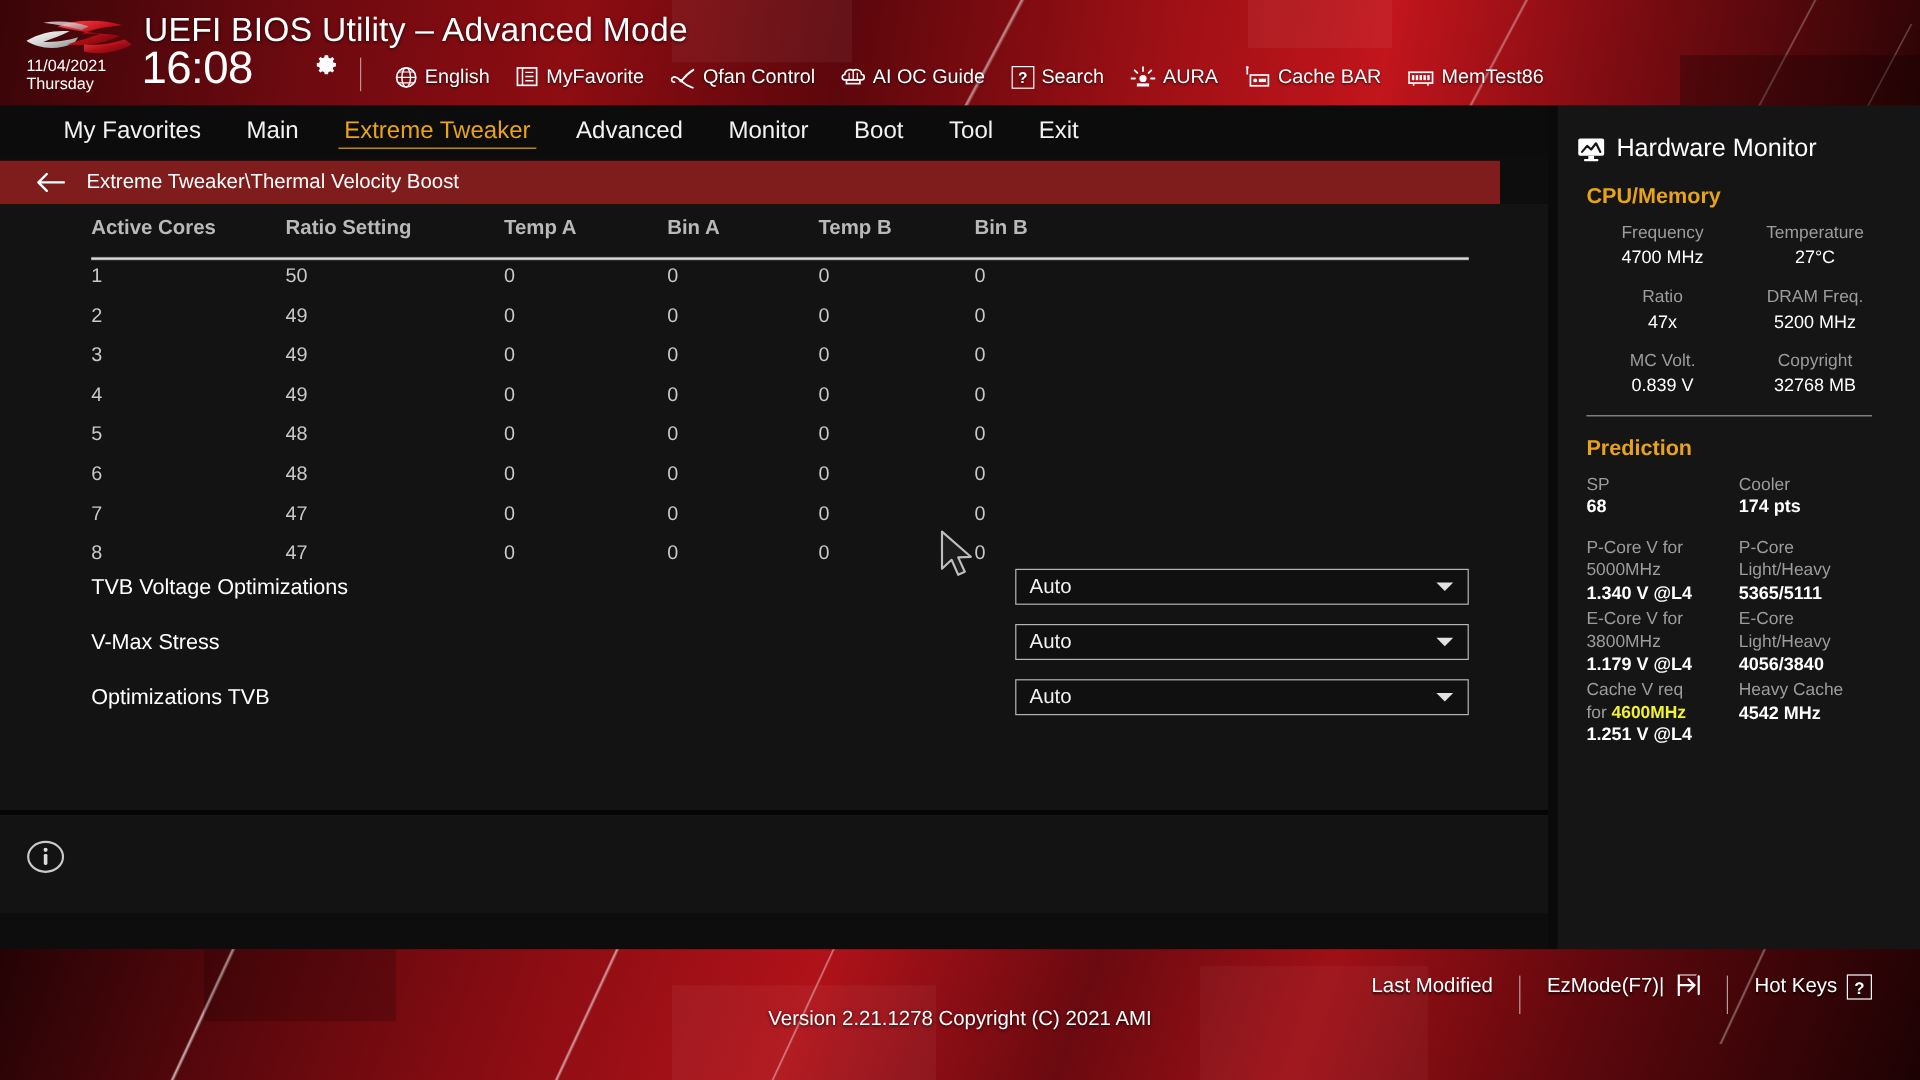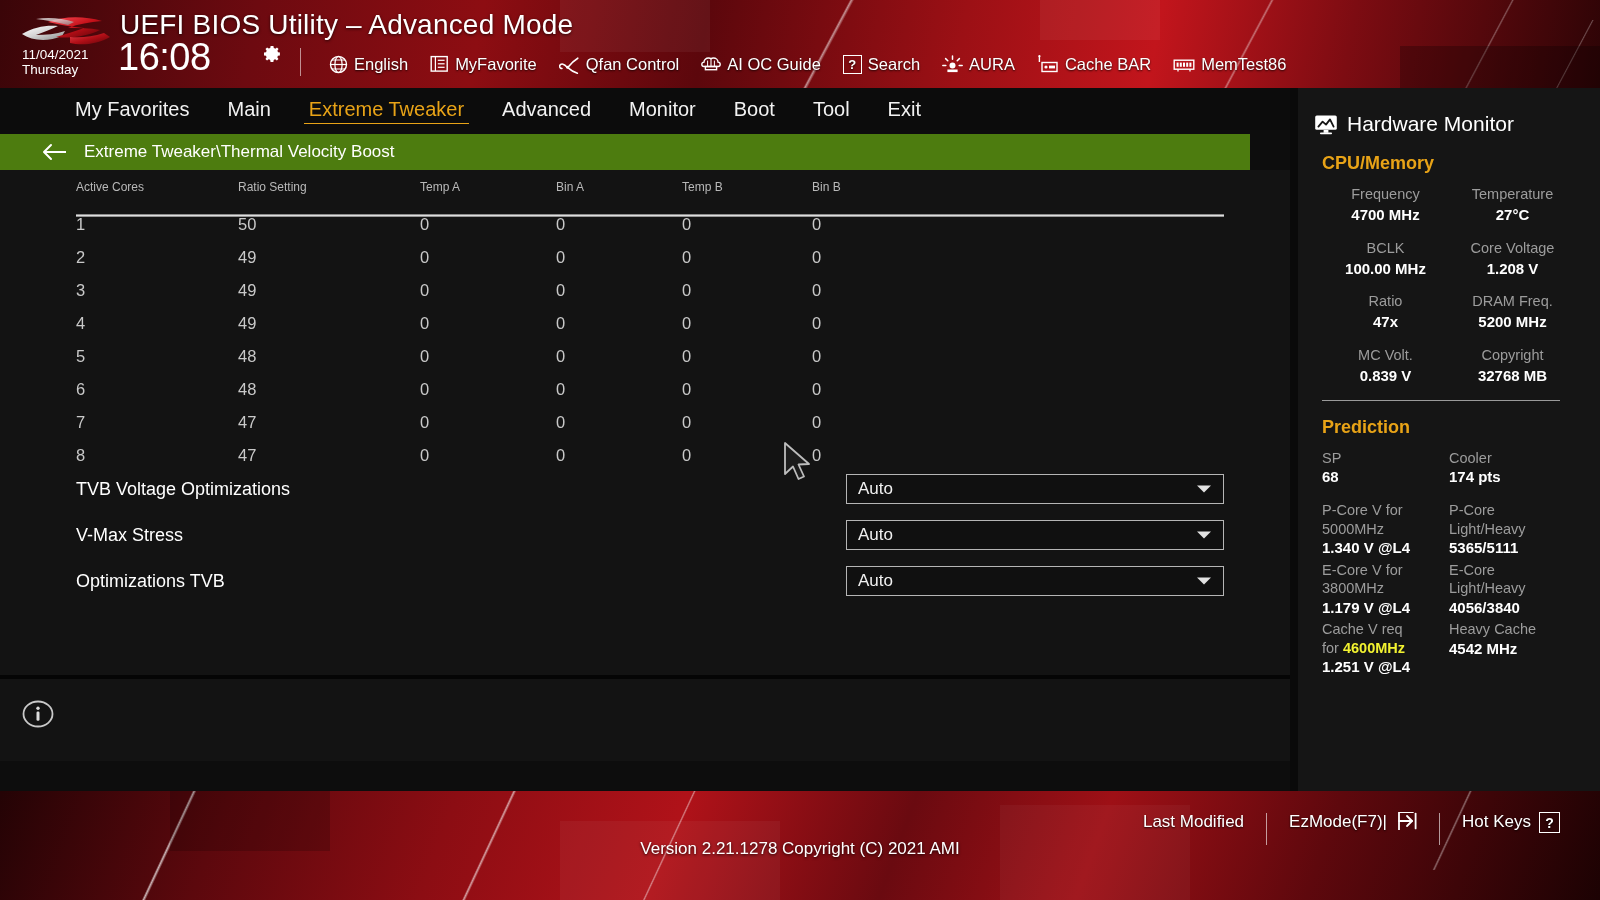--- a/index.html
+++ b/index.html
@@ -59,52 +59,52 @@
   .hdr-tool .glyphbox {
     display:inline-flex; align-items:center; justify-content:center;
     min-width:19px; height:19px; border:1.5px solid #fff;
     font-size:13px; line-height:1; font-weight:600; padding:0 2px;
   }
 
   
   .navbar {
     position:absolute; left:0; top:88px; width:1290px; height:42px;
     background:#0c0c0c;
-    display:flex; align-items:center; padding-left:56px; gap:0;
+    display:flex; align-items:center; padding-left:34px; gap:0;
   }
   .nav-tab {
     padding:0 19px; height:42px; display:flex; align-items:center;
     font-size:20px; color:#f2f2f2; cursor:pointer; white-space:nowrap;
     position:relative;
   }
   .nav-tab.active { color:#e8a317; }
   .nav-tab.active::after {
     content:""; position:absolute; left:14px; right:14px; bottom:6px;
     height:1.5px; background:#e8a317;
   }
 
   
   .crumb-wrap { position:absolute; left:0; top:134px; width:1250px; height:36px; }
   .crumb {
-    width:100%; height:36px; background:#4d7c0f;
-    display:flex; align-items:center; padding-left:42px; gap:16px;
+    width:100%; height:36px; background:#7f1d1d;
+    display:flex; align-items:center; padding-left:30px; gap:16px;
   }
   .crumb-back { width:26px; height:18px; cursor:pointer; flex:none; }
   .crumb-text { font-size:17px; color:#fff; font-weight:400; }
 
   
   .content {
     position:absolute; left:0; top:170px; width:1290px; height:505px;
     background:#131313;
   }
   .content-inner { position:relative; width:100%; height:100%; }
 
   table.tvb { position:absolute; left:76px; top:10px; width:1150px; border-collapse:collapse; }
   table.tvb th {
-    text-align:left; font-size:12px; font-weight:400; color:#b9b9b9;
+    text-align:left; font-size:17px; font-weight:700; color:#b9b9b9;
     padding:0 0 14px 0; white-space:nowrap;
   }
   table.tvb td {
     font-size:16.5px; font-weight:400; color:#c9c9c9;
     padding:7px 0; white-space:nowrap;
   }
   .col-ac { width:162px; }
   .col-rs { width:182px; }
   .col-ta { width:136px; }
   .col-ba { width:126px; }
@@ -155,21 +155,21 @@
     display:flex; align-items:center; gap:9px;
     font-size:21px; color:#ffffff; font-weight:400; margin-bottom:17px;
   }
   .hw-section {
     font-size:18px; color:#e8a317; font-weight:600; margin:0 0 11px 8px;
   }
   .hw-grid { margin-left:8px; }
   .hw-pair { display:flex; margin-bottom:14px;text-align:center; }
   .hw-cell { width:127px; }
   .hw-lbl { font-size:14.5px; color:#9c9c9c; font-weight:400; line-height:1.25; }
-  .hw-val { font-size:15px; color:#ffffff; font-weight:700; line-height:1.3; margin-top:2px; }
+  .hw-val { font-size:15px; color:#ffffff; font-weight:400; line-height:1.3; margin-top:2px; }
   .hw-divider {
     height:1px; background:#9a9a9a; margin:8px 8px 16px 8px; width:238px;
   }
   .pred-block { margin-left:8px; }
   .pred-row { display:flex; margin-bottom:2px; }
   .pred-cell { width:127px; }
   .pred-lbl { font-size:14.5px; color:#9c9c9c; font-weight:400; line-height:1.28; }
   .pred-lbl .hz { color:#f2f230; font-weight:700; }
   .pred-val { font-size:15px; color:#ffffff; font-weight:700; line-height:1.35; }
 
@@ -505,30 +505,20 @@
           <div class="hw-lbl">Frequency</div>
           <div class="hw-val">4700 MHz</div>
         </div>
         <div class="hw-cell">
           <div class="hw-lbl">Temperature</div>
           <div class="hw-val">27°C</div>
         </div>
       </div>
       <div class="hw-pair">
         <div class="hw-cell">
-          <div class="hw-lbl">BCLK</div>
-          <div class="hw-val">100.00 MHz</div>
-        </div>
-        <div class="hw-cell">
-          <div class="hw-lbl">Core Voltage</div>
-          <div class="hw-val">1.208 V</div>
-        </div>
-      </div>
-      <div class="hw-pair">
-        <div class="hw-cell">
           <div class="hw-lbl">Ratio</div>
           <div class="hw-val">47x</div>
         </div>
         <div class="hw-cell">
           <div class="hw-lbl">DRAM Freq.</div>
           <div class="hw-val">5200 MHz</div>
         </div>
       </div>
       <div class="hw-pair">
         <div class="hw-cell">

